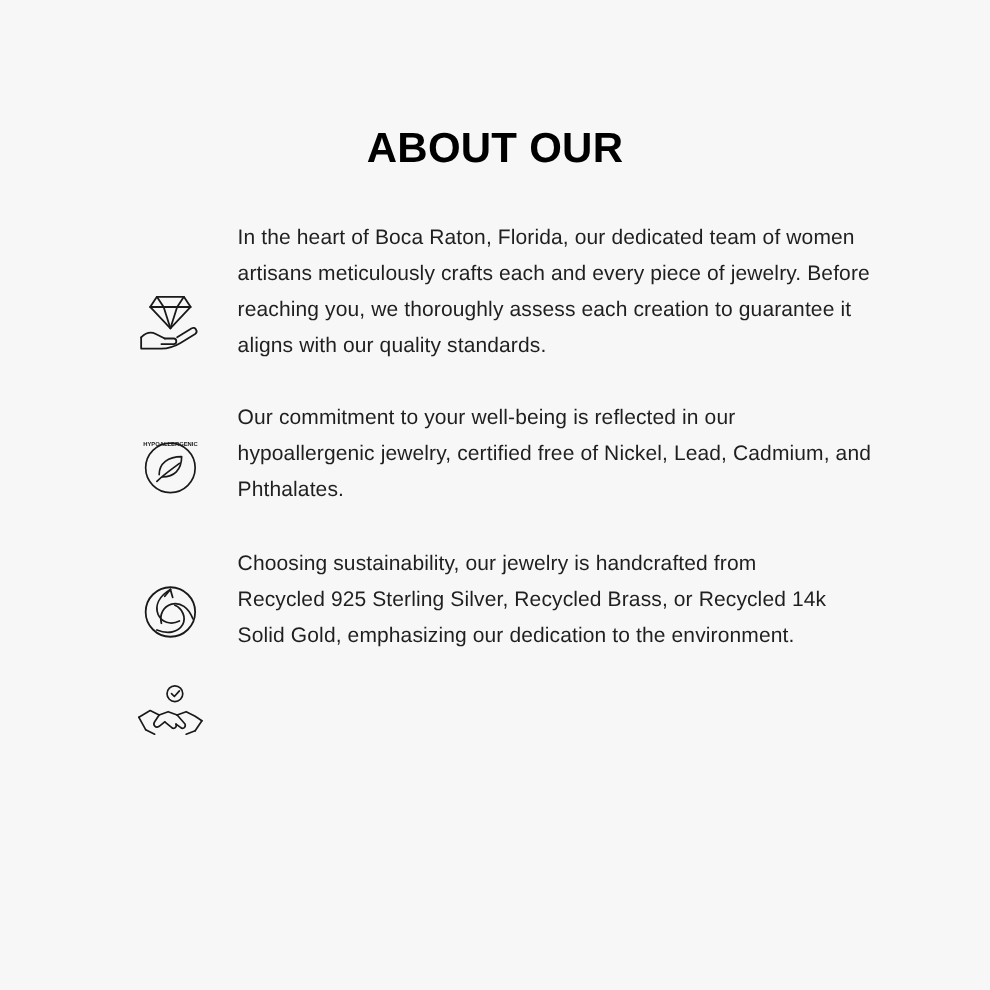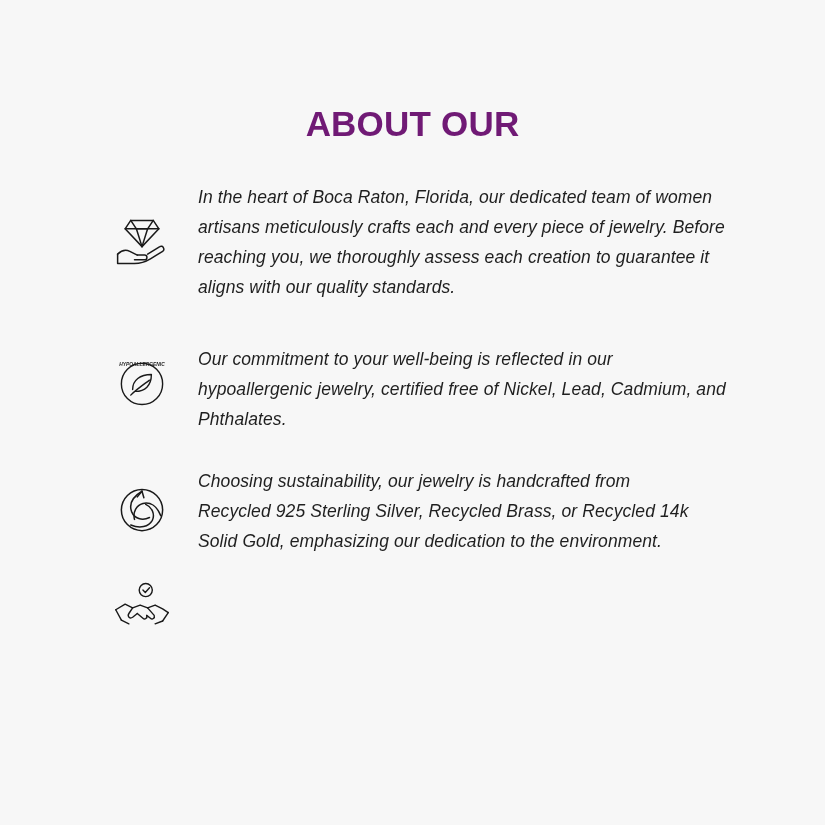--- a/index.html
+++ b/index.html
@@ -20,36 +20,35 @@
     box-sizing: border-box;
     padding: 0;
     position: relative;
   }
   .heading {
     text-align: center;
     font-size: 35px;
     line-height: 48px;
     font-weight: 700;
     letter-spacing: 0.2px;
-    color: #701a75;
+    color: #000000;
     margin: 0;
     padding: 100px 100px 0 100px;
   }
   .heading .line {
     display: block;
   }
   .features {
     margin-top: 34px;
     padding: 0 95px 0 110px;
   }
   .feature {
     display: flex;
-    align-items: center;
+    align-items: flex-end;
     margin-bottom: 26px;
-    font-style: italic;
   }
   .feature-icon {
     flex: 0 0 64px;
     width: 64px;
     height: 64px;
     margin-right: 24px;
     margin-top: 2px;
     display: flex;
     align-items: flex-start;
     justify-content: center;
@@ -61,21 +60,21 @@
   }
   .feature-text {
     font-size: 17.5px;
     line-height: 30px;
     color: #1f1f1f;
     letter-spacing: 0.1px;
     max-width: 530px;
     font-weight: 400;
   }
   .f1 .feature-text { max-width: 528px; }
-  .f2 .feature-text { max-width: 528px; margin-top: 12px; }
+  .f2 .feature-text { max-width: 528px; }
   .f3 .feature-text { max-width: 505px; }
   .f4 .feature-text { max-width: 478px; }
   .f1 { margin-bottom: 30px; }
   .f2 { margin-bottom: 32px; }
   .f3 { margin-bottom: 18px; }
 </style>
 </head>
 <body>
 
 <div class="page">

